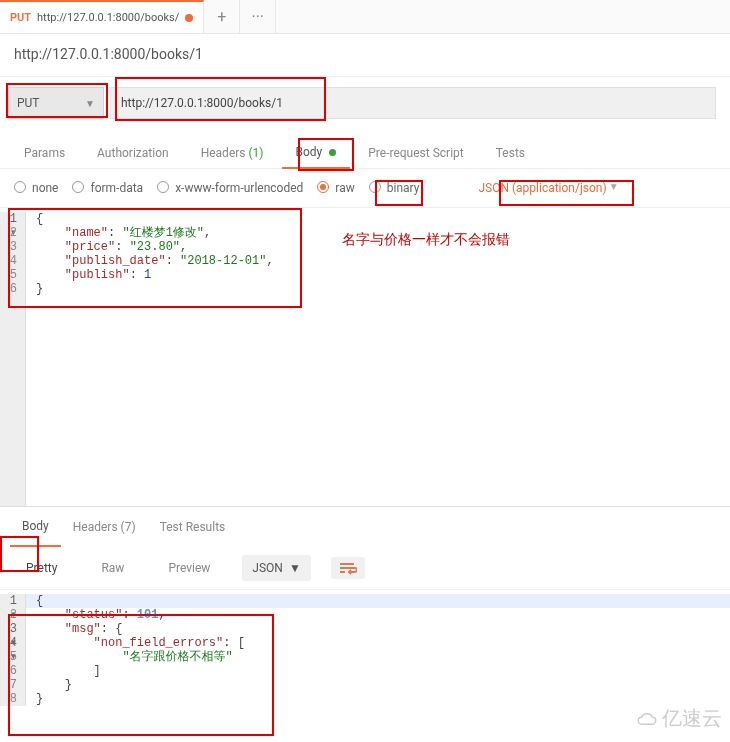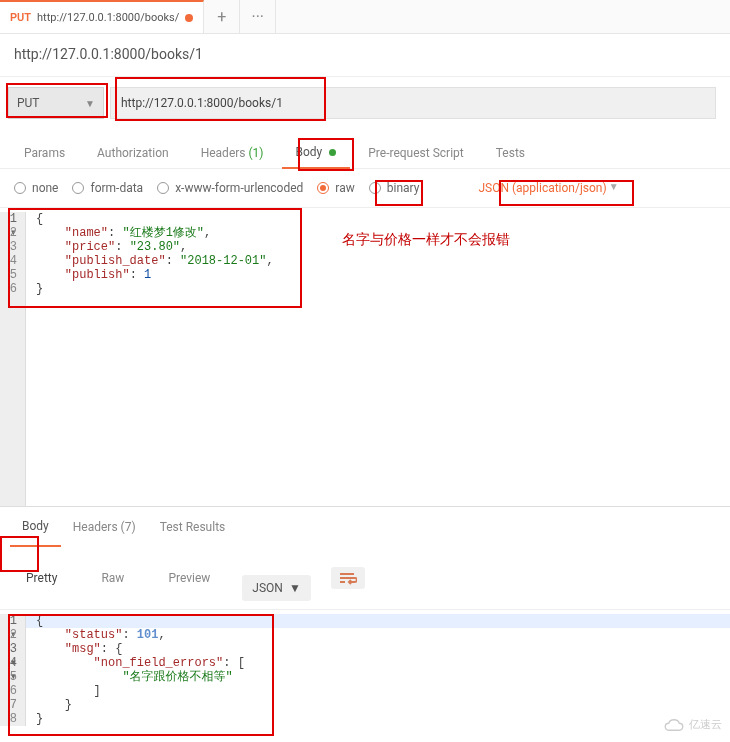--- a/index.html
+++ b/index.html
@@ -131,21 +131,21 @@
   .radio {
     width: 12px; height: 12px; border: 1px solid #999;
     border-radius: 50%; display: inline-block; vertical-align: middle;
     margin-right: 6px;
     position: relative;
   }
   .radio.checked::after {
     content: ""; position: absolute; inset: 2px;
     border-radius: 50%; background: #666;
   }
-  .body-opt { display: flex; align-items: center; }
+  .body-opt { display: flex; align-items: flex-start; }
   .body-opt.selected .radio.checked::after { background: #f26b3a; }
   .body-opt.selected .radio { border-color: #f26b3a; }
   .ct-select {
     color: #f26b3a;
     display: flex; align-items: flex-start;
     gap: 2px;
     padding: 2px 6px;
     margin-left: 39px;
   }
   .ct-select .chev { font-size: 10px; color: #aaa; }
@@ -204,41 +204,41 @@
   .resp-view-row {
     display: flex; align-items: center; gap: 20px;
     padding: 8px 14px;
     border-bottom: 1px solid #eee;
     font-size: 12px; color: #888;
   }
   .view-btn { padding: 6px 12px; border-radius: 3px; cursor: pointer; }
   .view-btn.active { color: #444; }
   .view-sel {
     display: flex; align-items: center; gap: 6px;
-    background: #f0f0f0; padding: 6px 10px; border-radius: 3px; color: #555; margin-top: 20px;
+    background: #f0f0f0; padding: 6px 10px; border-radius: 3px; color: #555;
   }
   .wrap-btn {
     background: #f0f0f0; padding: 4px 8px; border-radius: 3px;
     display: flex; align-items: center; justify-content: center;
   }
   .wrap-svg { stroke: #d87b55; fill: none; stroke-width: 2; }
 
   .resp-code-area {
     display: flex;
     font-family: Consolas, "Courier New", monospace;
     font-size: 12px; line-height: 14px;
     padding-top: 4px;
   }
   .resp-code-area .hl-line { top: 0; }
 
   .watermark {
     position: absolute;
     right: 8px; bottom: 10px;
     color: #ccc;
-    font-size: 11px;
+    font-size: 20px;
     display: flex; align-items: center; gap: 4px;
   }
   .watermark .cloud {
     width: 22px; height: 14px;
     display: inline-block;
   }
 </style>
 </head>
 <body>
 

